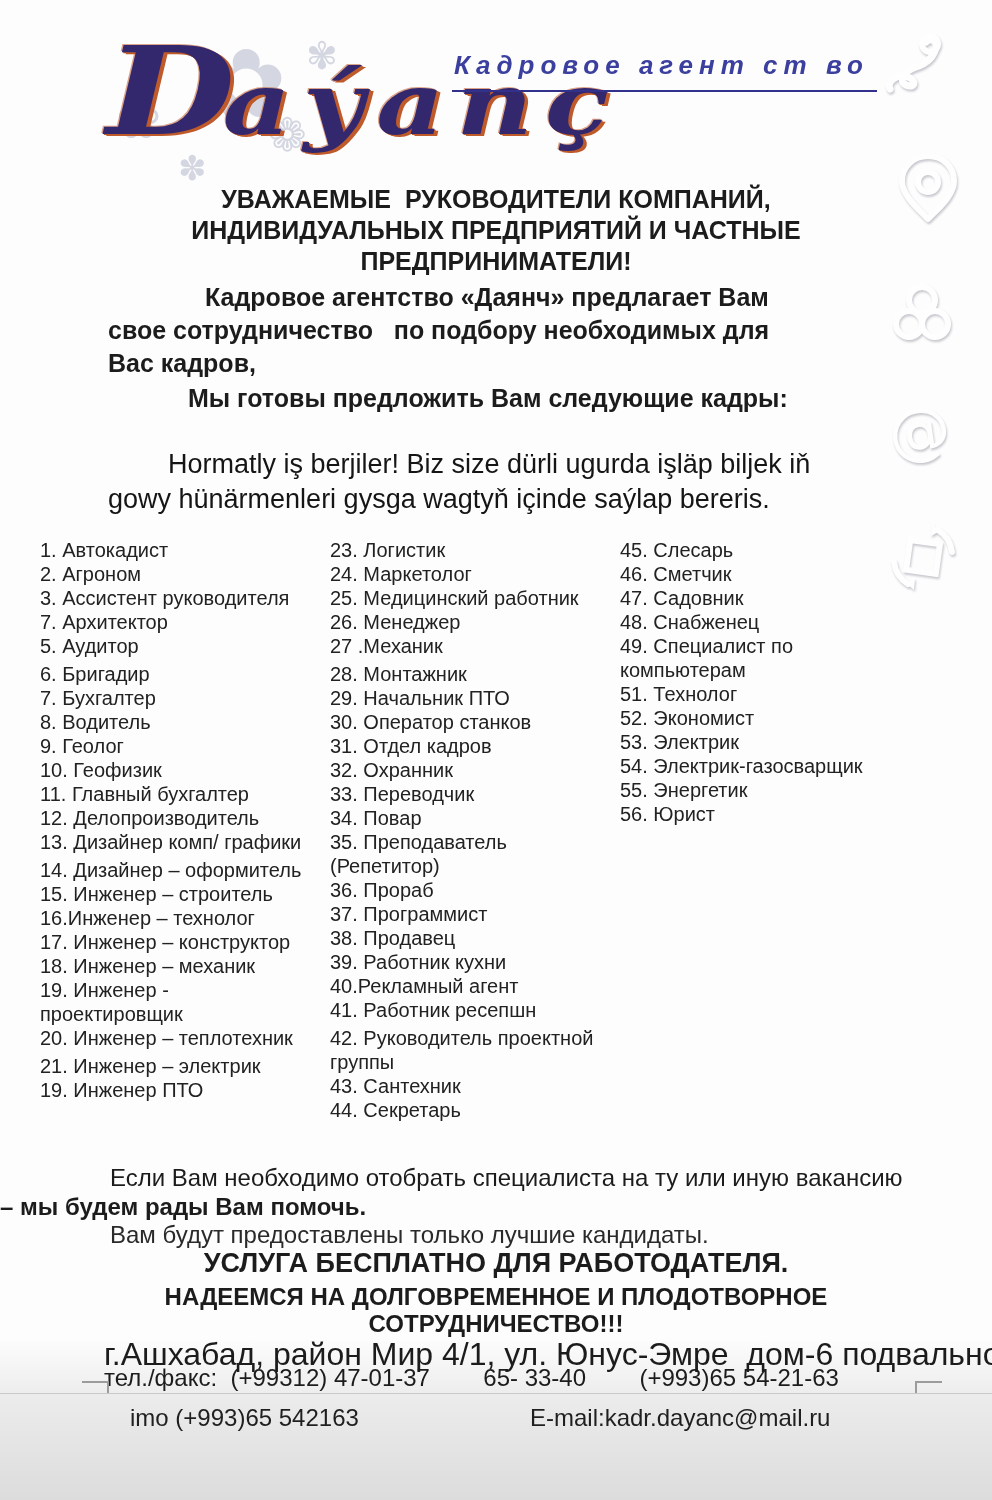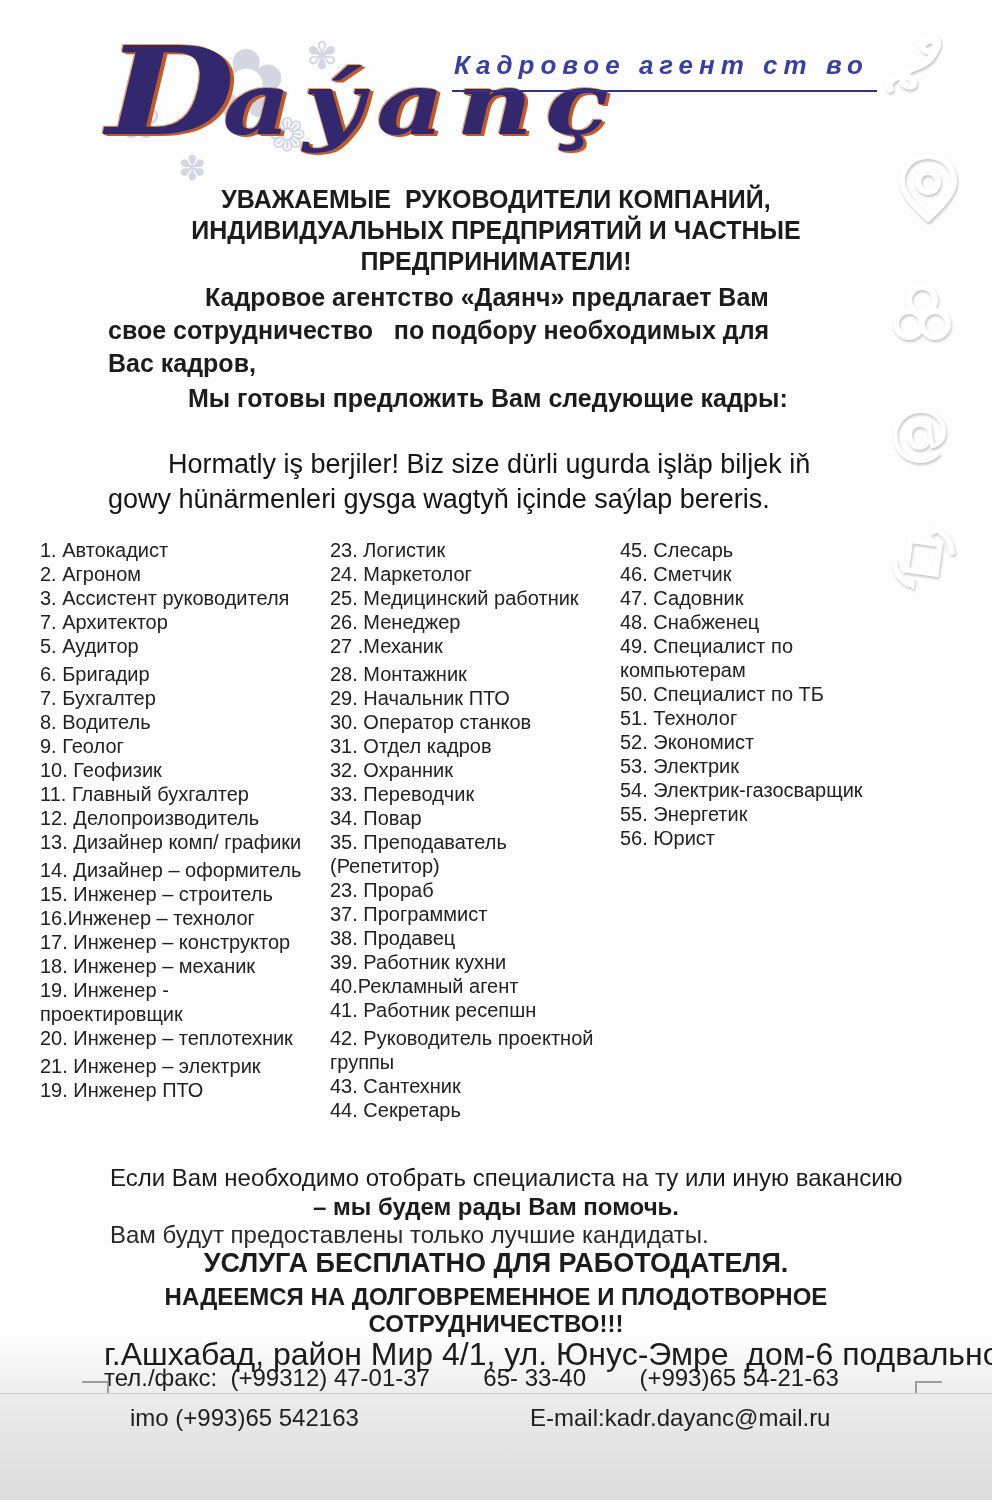--- a/index.html
+++ b/index.html
@@ -47,21 +47,21 @@
   .t2{left:108px;top:484px;}
   
   .cols{position:absolute;left:40px;top:538px;display:flex;align-items:flex-start;}
   .vac-col{width:290px;flex:0 0 290px;}
   .vac-col:last-child{width:332px;flex:0 0 332px;}
   .vac-line{font-size:20px;line-height:24px;color:#222;white-space:pre;}
   .vac-group + .vac-group{margin-top:4px;}
   
   .n24{font-size:24px;font-weight:normal;}
   .c1{left:110px;top:1164px;}
-  .c2{left:0;top:1193px;width:992px;text-align:center;font-weight:bold;font-size:24px;}
+  .c2{left:0;top:1193px;width:992px;text-align:left;font-weight:bold;font-size:24px;}
   .c3{left:110px;top:1221px;color:#2a2a2a;}
   .c4{left:0;top:1248px;width:992px;text-align:center;font-weight:bold;font-size:27px;}
   .c5{left:0;top:1283px;width:992px;text-align:center;font-weight:bold;font-size:24px;}
   .c6{left:0;top:1310px;width:992px;text-align:center;font-weight:bold;font-size:24px;}
   .a1{left:104px;top:1336px;font-size:32px;}
   .a2{left:104px;top:1364px;font-size:24px;}
   
   .shade{position:absolute;left:0;top:1338px;width:992px;height:55px;
     background:linear-gradient(180deg,rgba(232,232,232,0) 0%,rgba(224,224,224,.55) 100%);}
   .band{position:absolute;left:0;top:1393px;width:992px;height:107px;
@@ -189,21 +189,21 @@
         <div class="vac-group">
           <div class="vac-line">28. Монтажник</div>
           <div class="vac-line">29. Начальник ПТО</div>
           <div class="vac-line">30. Оператор станков</div>
           <div class="vac-line">31. Отдел кадров</div>
           <div class="vac-line">32. Охранник</div>
           <div class="vac-line">33. Переводчик</div>
           <div class="vac-line">34. Повар</div>
           <div class="vac-line">35. Преподаватель</div>
           <div class="vac-line">(Репетитор)</div>
-          <div class="vac-line">23. Прораб</div>
+          <div class="vac-line">36. Прораб</div>
           <div class="vac-line">37. Программист</div>
           <div class="vac-line">38. Продавец</div>
           <div class="vac-line">39. Работник кухни</div>
           <div class="vac-line">40.Рекламный агент</div>
           <div class="vac-line">41. Работник ресепшн</div>
         </div>
         <div class="vac-group">
           <div class="vac-line">42. Руководитель проектной</div>
           <div class="vac-line">группы</div>
           <div class="vac-line">43. Сантехник</div>
@@ -211,21 +211,20 @@
         </div>
       </div>
       <div class="vac-col">
         <div class="vac-group">
           <div class="vac-line">45. Слесарь</div>
           <div class="vac-line">46. Сметчик</div>
           <div class="vac-line">47. Садовник</div>
           <div class="vac-line">48. Снабженец</div>
           <div class="vac-line">49. Специалист по</div>
           <div class="vac-line">компьютерам</div>
-          <div class="vac-line">50. Специалист по ТБ</div>
           <div class="vac-line">51. Технолог</div>
           <div class="vac-line">52. Экономист</div>
           <div class="vac-line">53. Электрик</div>
           <div class="vac-line">54. Электрик-газосварщик</div>
           <div class="vac-line">55. Энергетик</div>
           <div class="vac-line">56. Юрист</div>
         </div>
       </div>
     </div>
 

